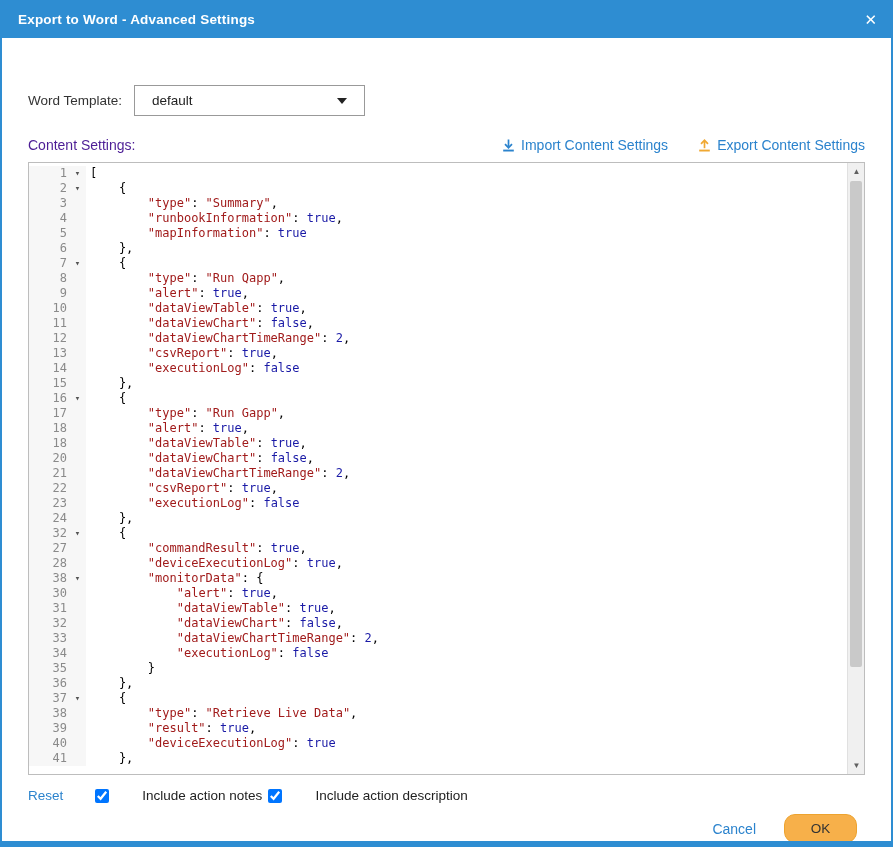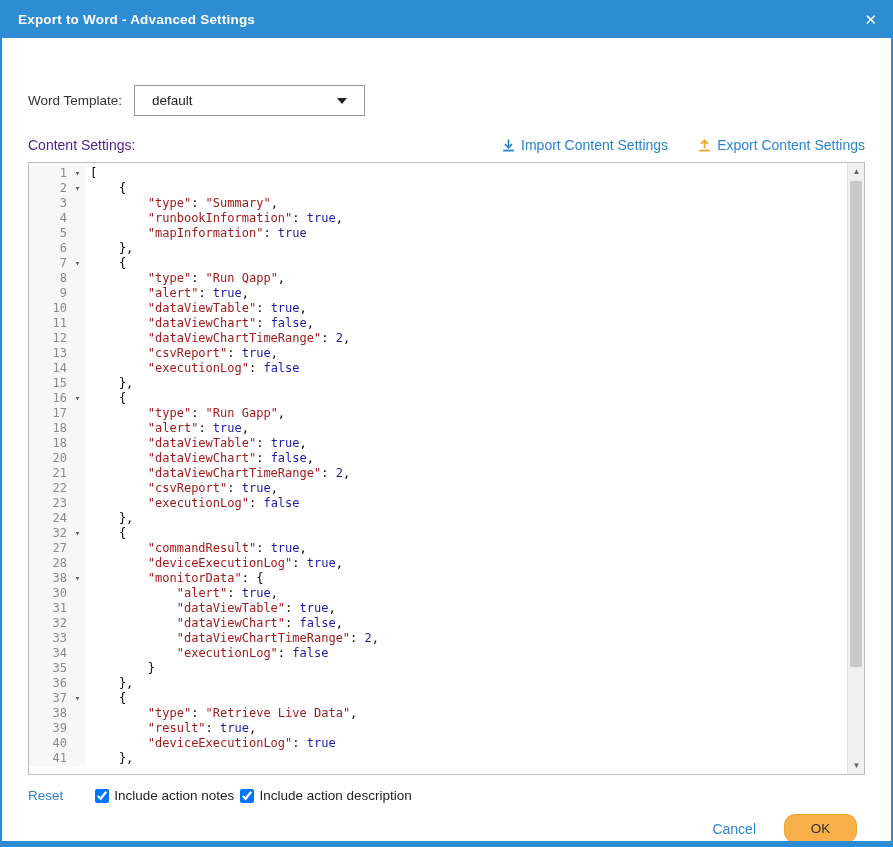--- a/index.html
+++ b/index.html
@@ -120,21 +120,21 @@
     height: 486px;
     background: #c9c9c9; border-radius: 2px; cursor: pointer;
   }
   
   .opt-row {
     margin-top: 13px;
     display: flex; align-items: center;
     font-size: 13.5px; color: #222;
   }
   .reset-link { color: #2b83cd; cursor: pointer; margin-right: 32px; text-decoration: none; font-size: 13.5px; }
-  .chk-group { display: flex; align-items: center; margin-right: 6px; }
+  .chk-group { display: flex; align-items: center; margin-right: 6px; gap: 28px; }
   .chk-group input { width: 14px; height: 14px; margin-right: 5px; cursor: pointer; }
   
   .footer {
     margin-top: 11px;
     display: flex; align-items: center; justify-content: flex-end;
     padding-right: 8px; gap: 28px;
   }
   .cancel-link { color: #2b83cd; font-size: 14px; cursor: pointer; text-decoration: none; }
   .ok-btn {
     min-width: 73px; height: 29px;

